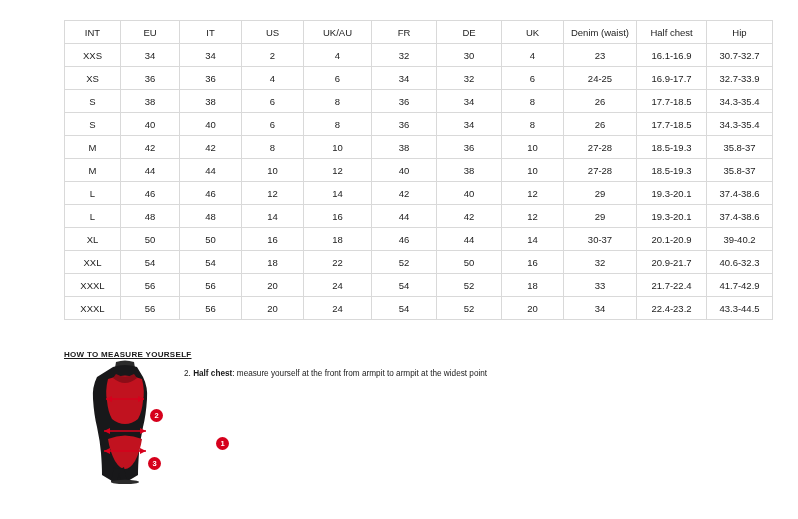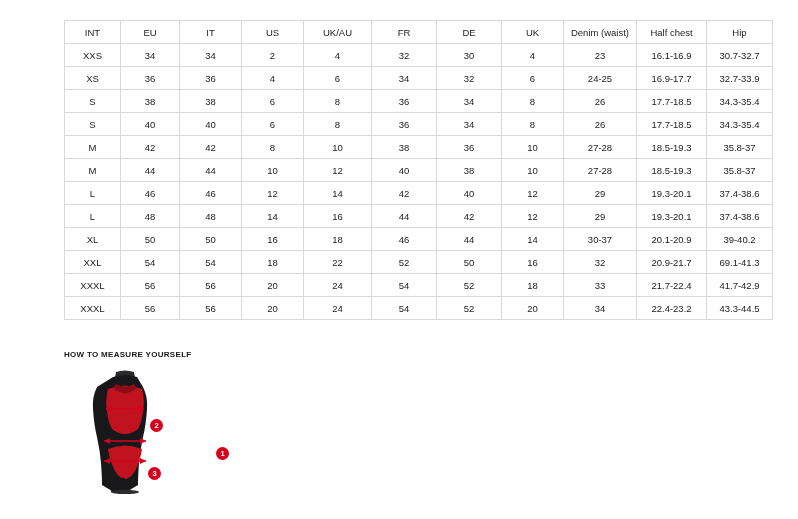--- a/index.html
+++ b/index.html
@@ -67,21 +67,21 @@
     position: absolute;
     left: 64px;
     top: 350px;
     width: 670px;
   }
   .measure-title {
     font-size: 8px;
     font-weight: bold;
     letter-spacing: 0.3px;
     color: #1a1a1a;
-    margin-bottom: 10px;
+    text-decoration: underline;
   }
   .measure-body {
     position: relative;
     display: flex;
     align-items: flex-start;
   }
   .figure-col {
     width: 120px;
     position: relative;
     height: 125px;
@@ -282,21 +282,21 @@
           <td>XXL</td>
           <td>54</td>
           <td>54</td>
           <td>18</td>
           <td>22</td>
           <td>52</td>
           <td>50</td>
           <td>16</td>
           <td>32</td>
           <td>20.9-21.7</td>
-          <td>69.1-41.3</td>
+          <td>40.6-32.3</td>
         </tr>
         <tr>
           <td>XXXL</td>
           <td>56</td>
           <td>56</td>
           <td>20</td>
           <td>24</td>
           <td>54</td>
           <td>52</td>
           <td>18</td>
@@ -351,17 +351,21 @@
           <path d="M28 108 q5 4 10 0 l3 15 h-6 l-2 -9 l-2 9 h-6 z" fill="#18181a"></path>
 
           <ellipse cx="39" cy="123" rx="14" ry="2.2" fill="#2b2b2b"></ellipse>
         </svg>
         <div class="badge badge-2">2</div>
         <div class="badge badge-1">1</div>
         <div class="badge badge-3">3</div>
       </div>
 
       <div class="notes-col">
+        <div class="note">
+          <span class="idx">2.</span>
+          <b>Half chest</b><span>: measure yourself at the front from armpit to armpit at the widest point</span>
+        </div>
       </div>
     </div>
   </div>
 
 </div>
 
 </body></html>

